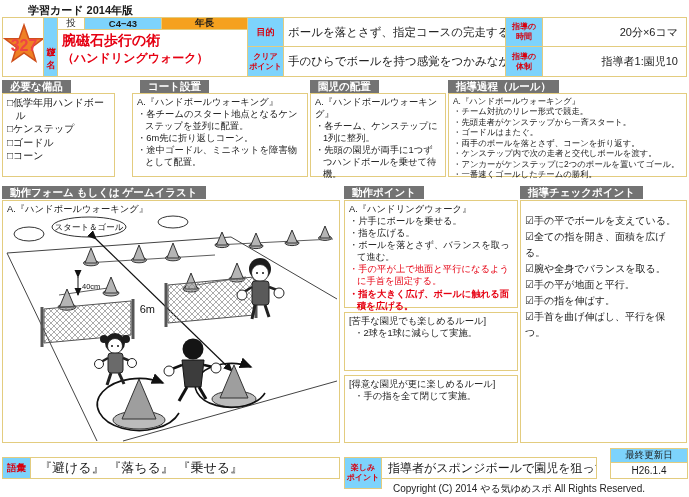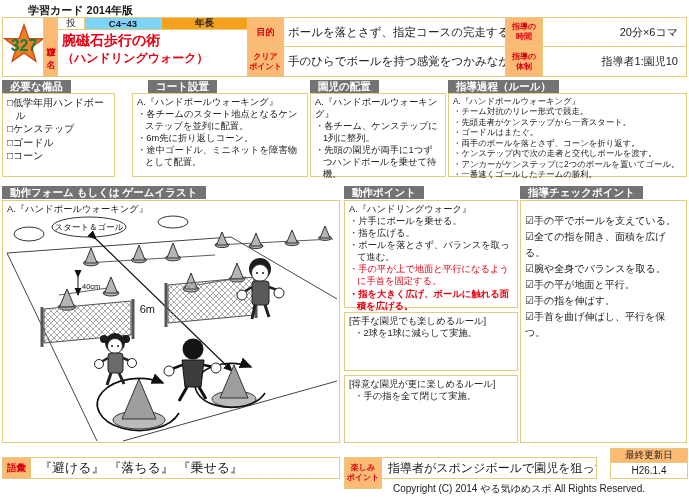--- a/index.html
+++ b/index.html
@@ -1,20 +1,20 @@
 <!DOCTYPE html>
 <html><head>
 <meta charset="utf-8">
 <style>
   html,body{margin:0;padding:0;background:#fff;}
   .card{position:relative;width:689px;height:497px;background:#fff;overflow:hidden;
         font-family:"Liberation Sans","DejaVu Sans",sans-serif;color:#1a1a1a;}
   .abs{position:absolute;box-sizing:border-box;}
   .cell{position:absolute;box-sizing:border-box;border:1px solid #e3cc7f;background:#fff;}
-  .cream{background:#fdba74;color:#d7000f;}
+  .cream{background:#7dd3fc;color:#d7000f;}
   .bar{position:absolute;box-sizing:border-box;background:#737373;color:#fff;
        font-weight:bold;font-size:10.5px;line-height:13px;padding:0 8px;white-space:nowrap;}
   .box{position:absolute;box-sizing:border-box;border:1px solid #e3cc7f;background:#fff;padding:2px 4px;}
   .t10{font-size:10px;line-height:1.32;}
   .t9{font-size:9.3px;line-height:1.3;}
   .t85{font-size:8.4px;line-height:1.24;}
   .red{color:#e60012;}
   .li{padding-left:0.85em;text-indent:-0.85em;}
   .vlab{display:flex;align-items:center;justify-content:center;text-align:center;}
   .vert{writing-mode:vertical-rl;letter-spacing:1px;font-size:9px;font-weight:bold;}
@@ -26,21 +26,21 @@
 <body>
 
 <div class="card">
 
   <div class="abs" style="left:28px;top:3px;font-size:11px;font-weight:bold;">学習カード 2014年版</div>
 
   <div class="cell" style="left:2px;top:17px;width:42px;height:60px;">
     <svg width="42" height="58" viewBox="0 0 42 58" style="position:absolute;left:0;top:1px;">
       <polygon points="21,6 25.7,19.5 40,19.8 28.6,28.5 32.8,42.2 21,34 9.2,42.2 13.4,28.5 2,19.8 16.3,19.5" fill="#ef8024" stroke="#cf4f1c" stroke-width="1.5"></polygon>
     </svg>
-    <div class="abs" style="left:0;top:19px;width:42px;text-align:center;font-size:16px;font-weight:bold;color:#15803d;">327</div>
+    <div class="abs" style="left:0;top:19px;width:42px;text-align:center;font-size:16px;font-weight:bold;color:#ef4444;">327</div>
   </div>
 
   <div class="cell cream vlab" style="left:43px;top:17px;width:15px;height:60px;">
     <span class="vert">遊び名</span>
   </div>
 
   <div class="cell vlab" style="left:57px;top:17px;width:28px;height:13px;font-size:9.5px;">投</div>
   <div class="cell vlab" style="left:84px;top:17px;width:78px;height:13px;background:#7dd3fc;font-size:9.5px;font-weight:bold;">C4−43</div>
   <div class="cell vlab" style="left:161px;top:17px;width:87px;height:13px;background:#f5a11e;font-size:9.5px;font-weight:bold;">年長</div>
 
@@ -66,21 +66,21 @@
   <div class="cell" style="left:542px;top:46px;width:145px;height:31px;font-size:11px;line-height:29px;text-align:right;padding-right:8px;">指導者1:園児10</div>
 
   <div class="bar" style="left:2px;top:80px;">必要な備品</div>
   <div class="box t10" style="left:2px;top:93px;width:113px;height:84px;">
     <div class="li">□低学年用ハンドボール</div>
     <div class="li">□ケンステップ</div>
     <div class="li">□ゴードル</div>
     <div class="li">□コーン</div>
   </div>
 
-  <div class="bar" style="left:148px;top:80px;">コート設置</div>
+  <div class="bar" style="left:140px;top:80px;">コート設置</div>
   <div class="box t9" style="left:132px;top:93px;width:176px;height:84px;">
     <div>A.『ハンドボールウォーキング』</div>
     <div class="li">・各チームのスタート地点となるケンステップを並列に配置。</div>
     <div class="li">・6m先に折り返しコーン。</div>
     <div class="li">・途中ゴードル、ミニネットを障害物として配置。</div>
   </div>
 
   <div class="bar" style="left:310px;top:80px;">園児の配置</div>
   <div class="box t9" style="left:310px;top:93px;width:136px;height:84px;">
     <div>A.『ハンドボールウォーキング』</div>

